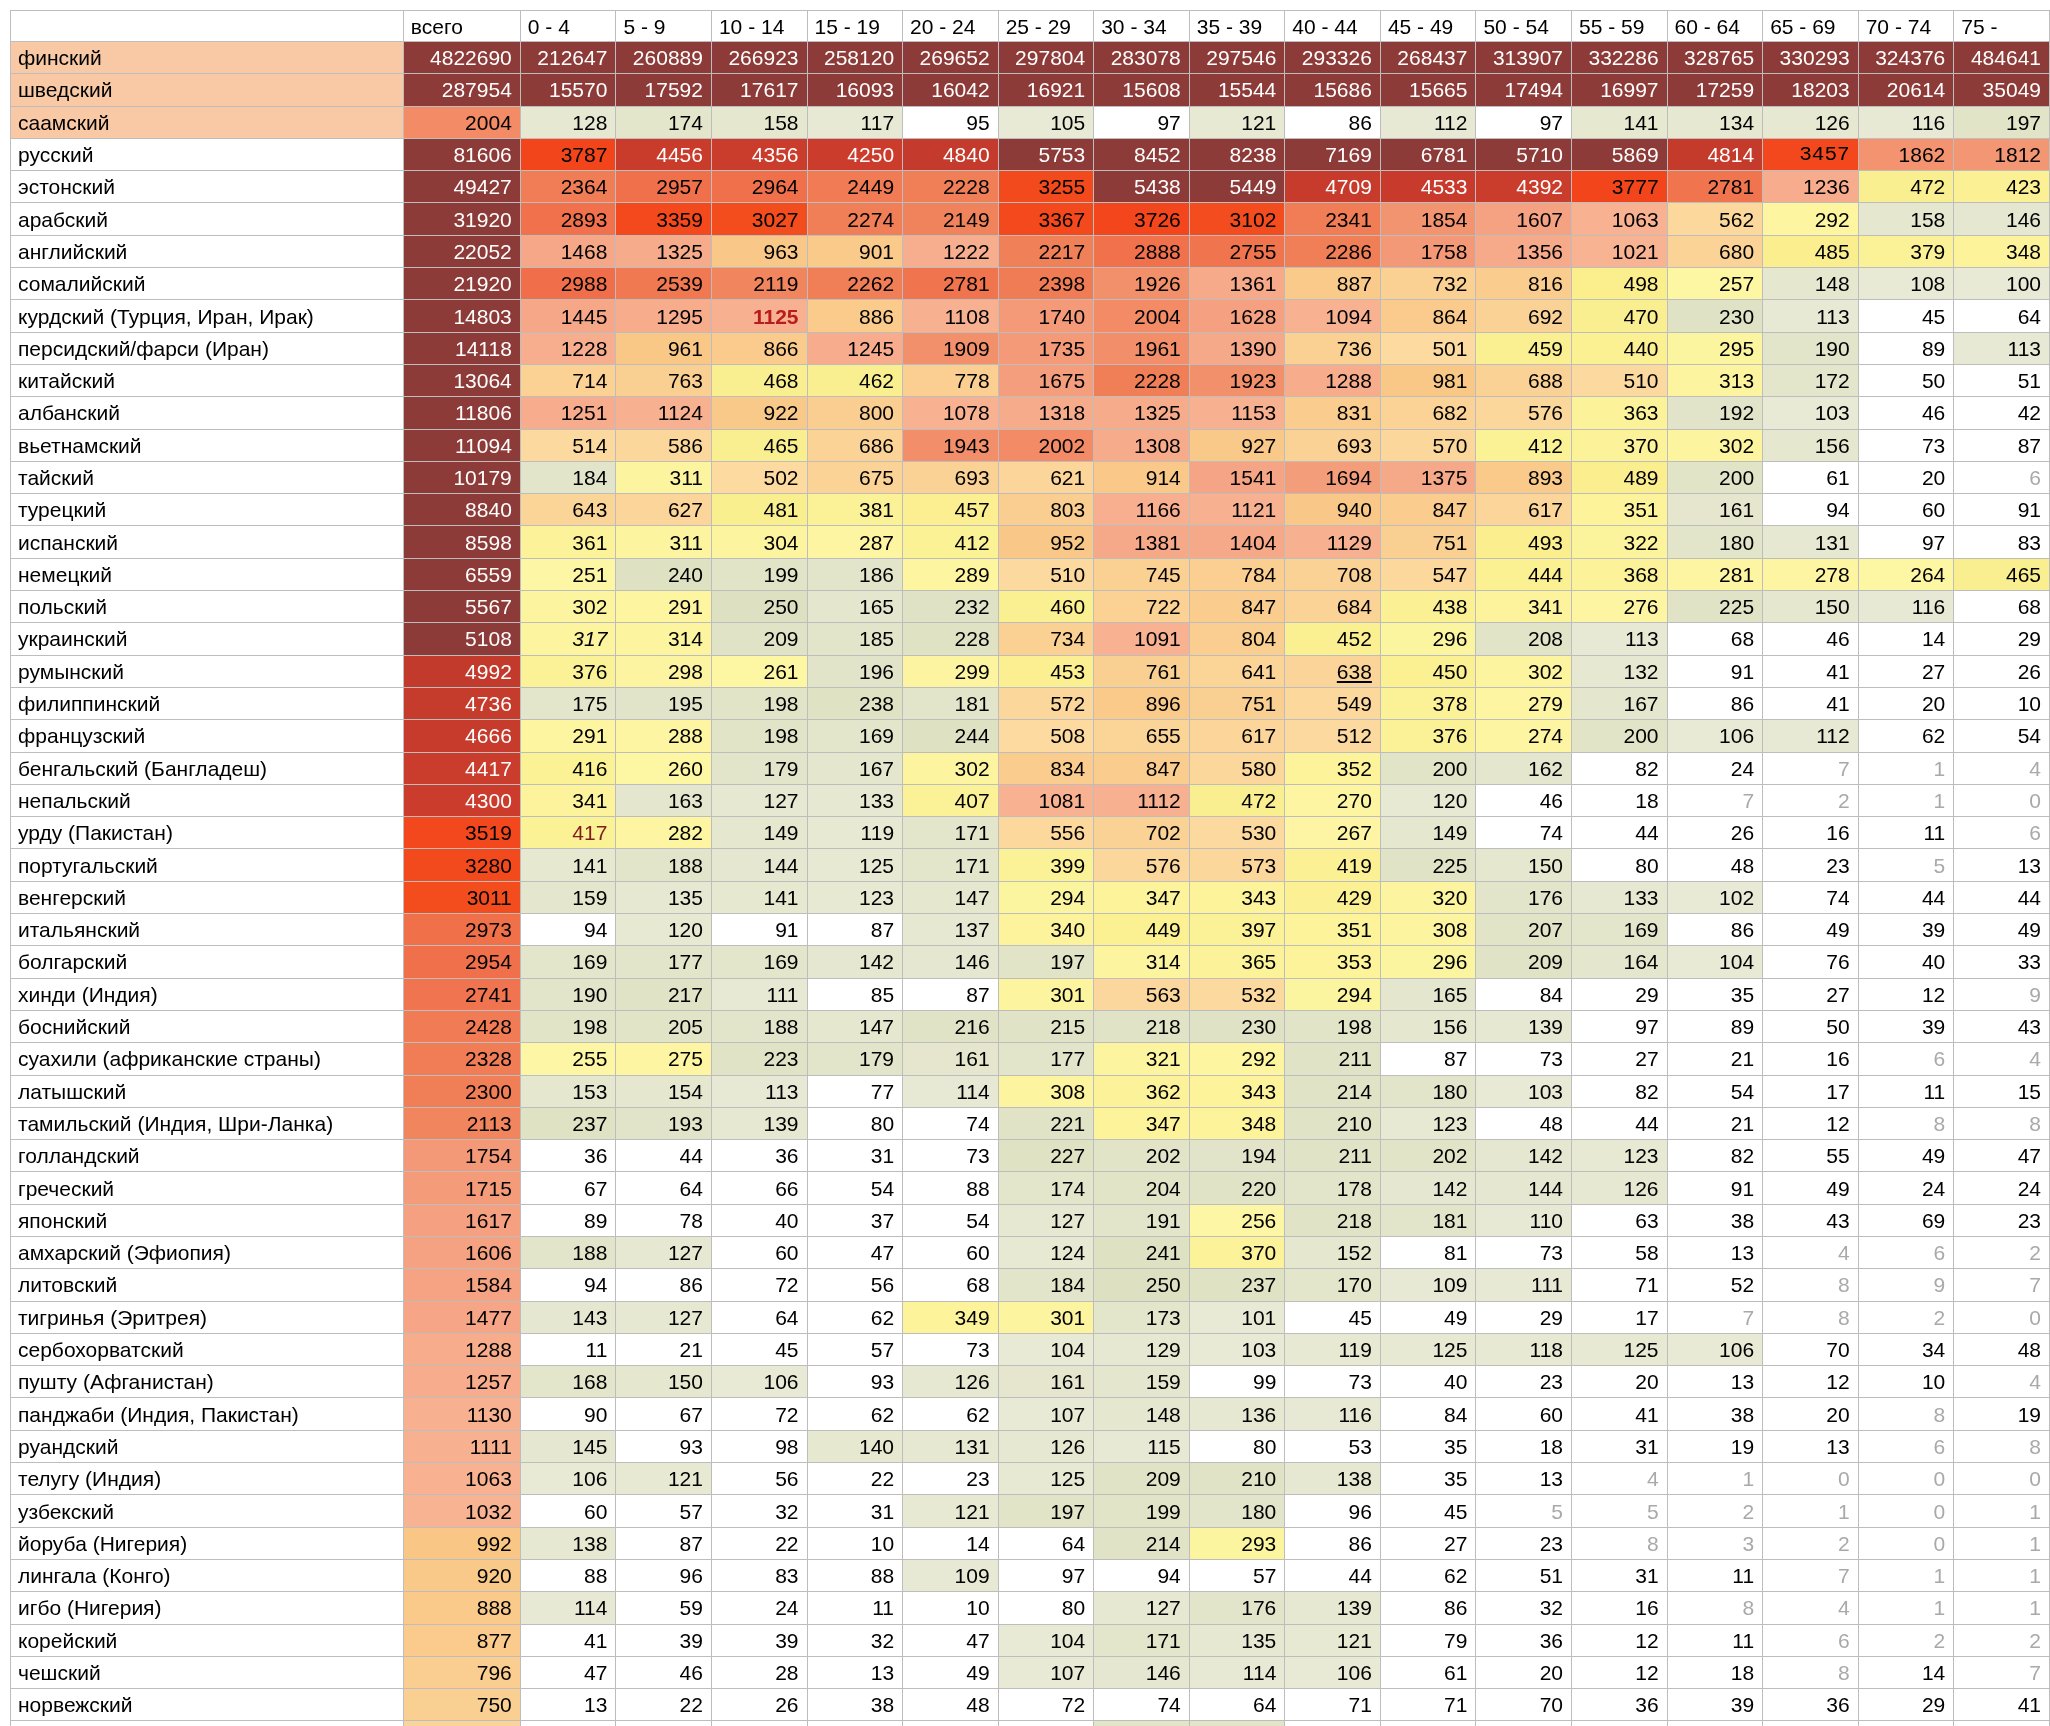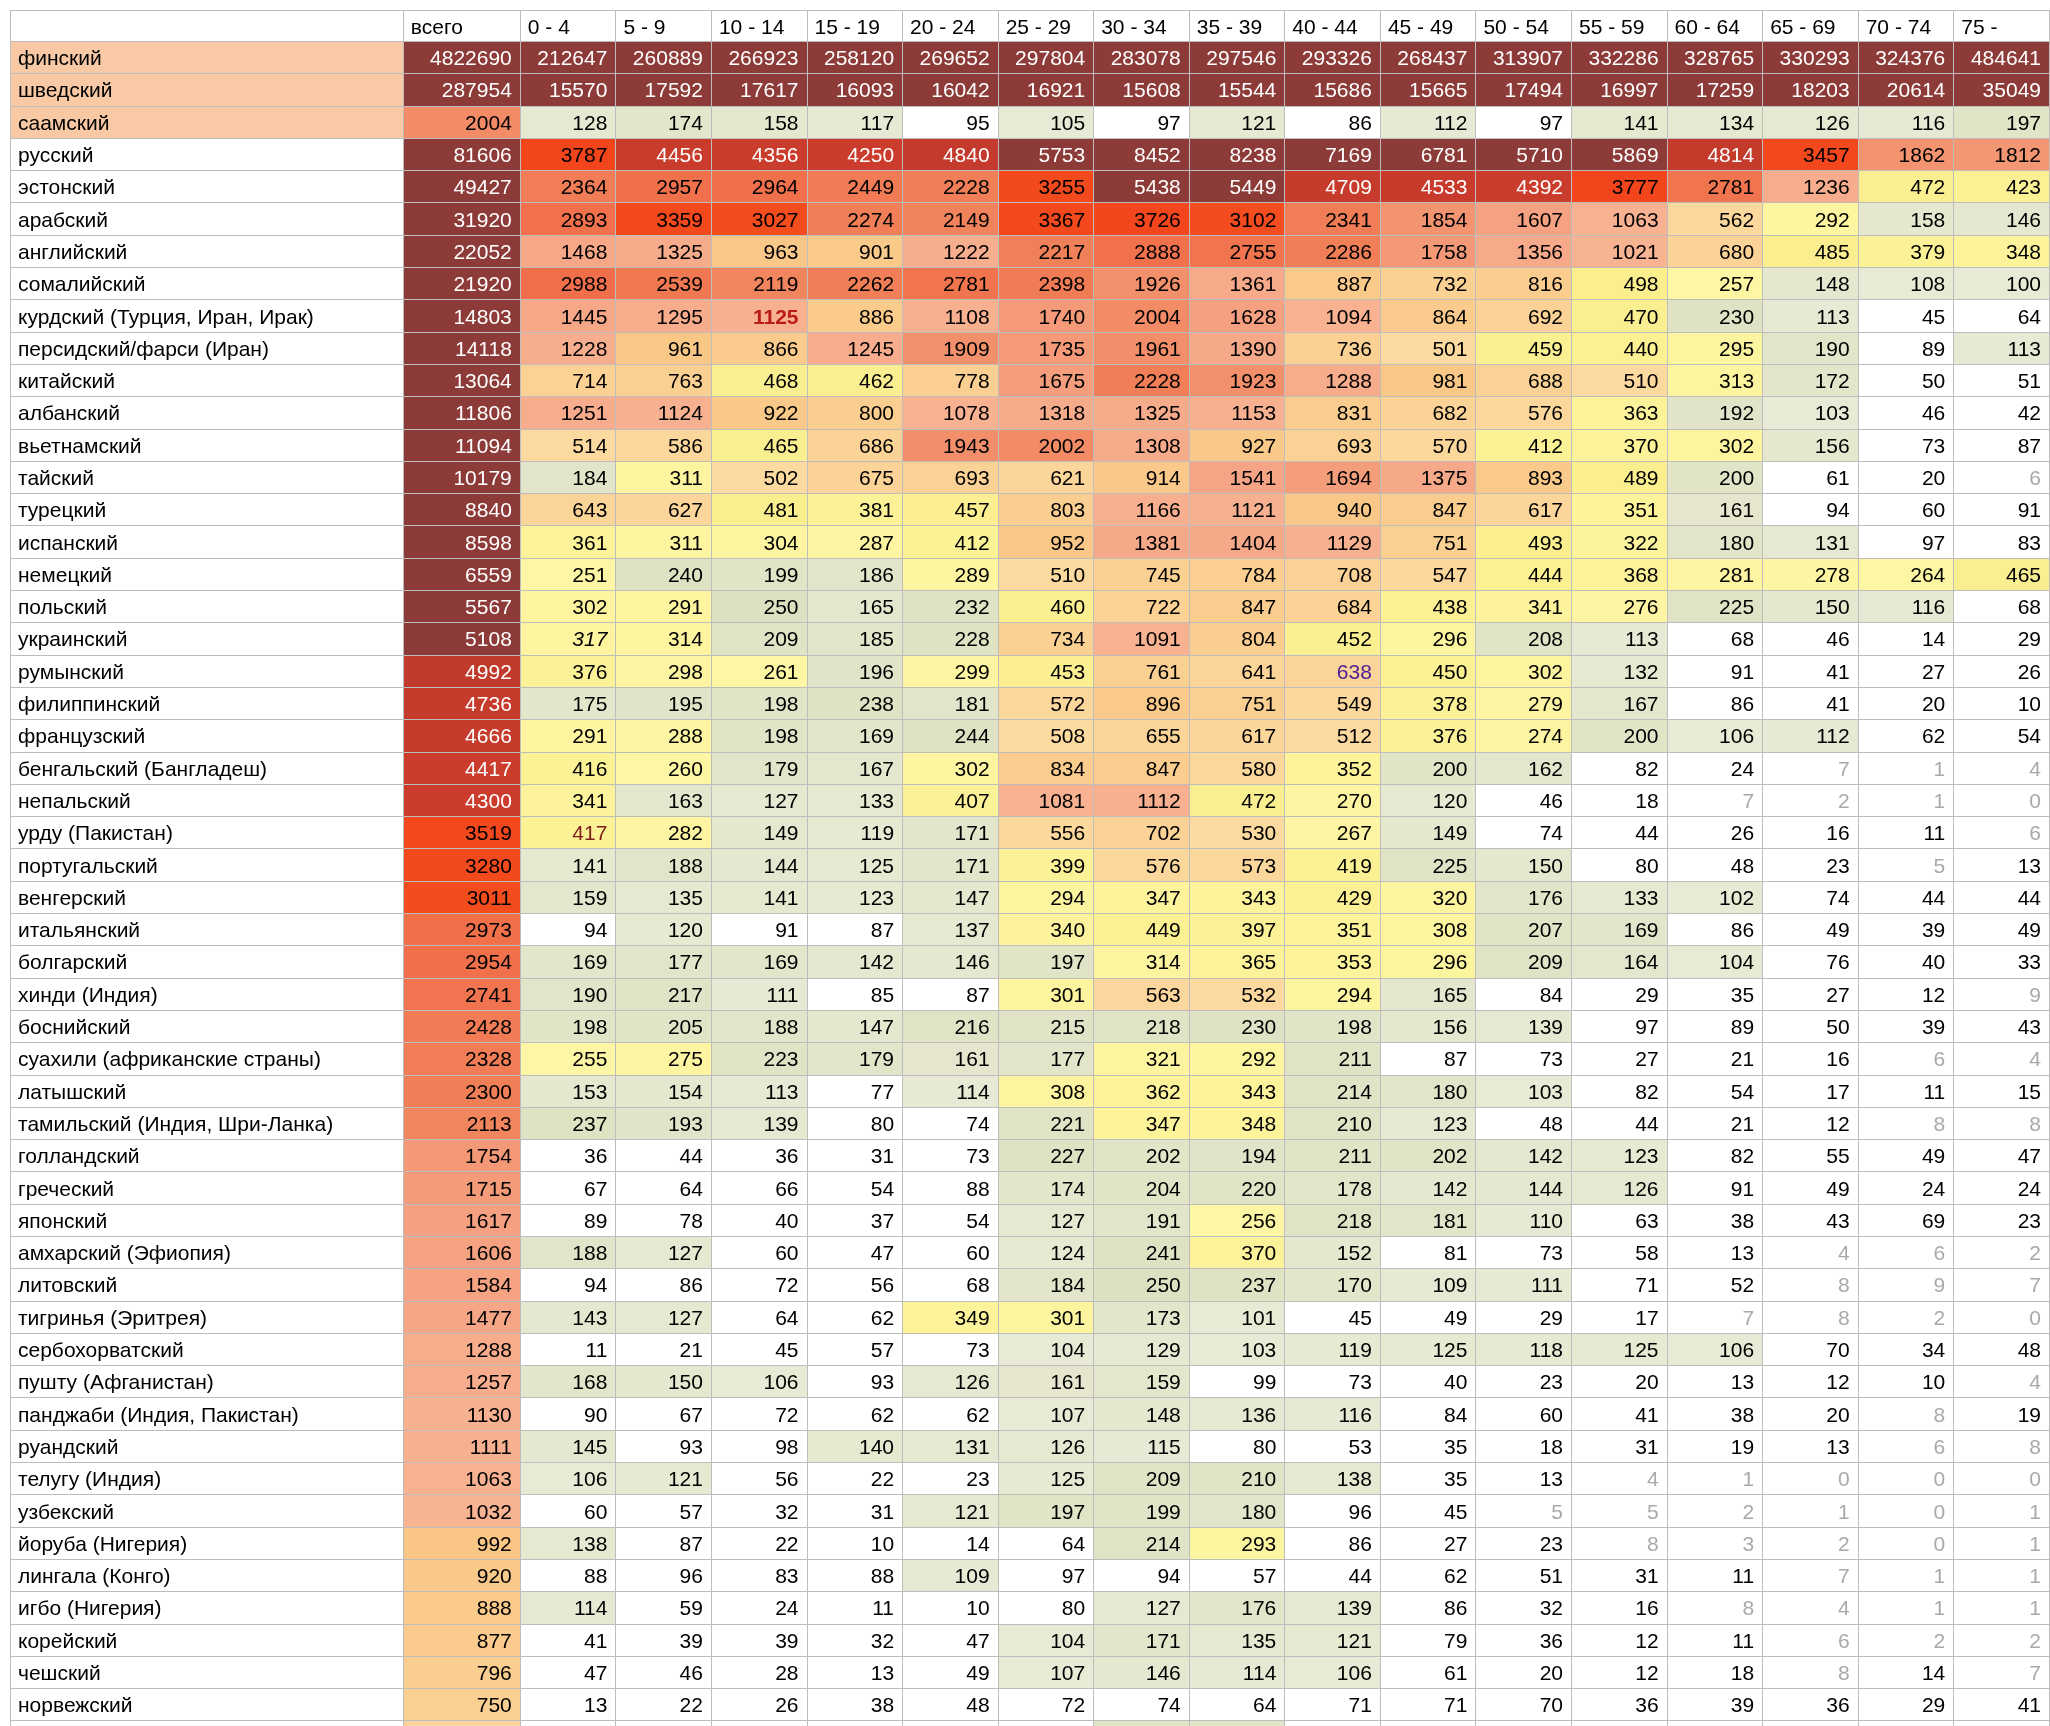--- a/index.html
+++ b/index.html
@@ -143,21 +143,21 @@
           <td class="num" style="background-color: rgb(204, 60, 44); color: rgb(255, 255, 255);">4250</td>
           <td class="num" style="background-color: rgb(196, 58, 44); color: rgb(255, 255, 255);">4840</td>
           <td class="num" style="background-color: rgb(141, 59, 56); color: rgb(255, 255, 255);">5753</td>
           <td class="num" style="background-color: rgb(141, 59, 56); color: rgb(255, 255, 255);">8452</td>
           <td class="num" style="background-color: rgb(141, 59, 56); color: rgb(255, 255, 255);">8238</td>
           <td class="num" style="background-color: rgb(141, 59, 56); color: rgb(255, 255, 255);">7169</td>
           <td class="num" style="background-color: rgb(141, 59, 56); color: rgb(255, 255, 255);">6781</td>
           <td class="num" style="background-color: rgb(141, 59, 56); color: rgb(255, 255, 255);">5710</td>
           <td class="num" style="background-color: rgb(141, 59, 56); color: rgb(255, 255, 255);">5869</td>
           <td class="num" style="background-color: rgb(196, 59, 44); color: rgb(255, 255, 255);">4814</td>
-          <td class="num" style="background-color: rgb(243, 72, 29); color: rgb(0, 0, 0);">3457</td>
+          <td class="num" style="background-color: rgb(243, 72, 29); color: rgb(0, 0, 0); font-family: Liberation Mono, monospace;">3457</td>
           <td class="num" style="background-color: rgb(243, 147, 112); color: rgb(0, 0, 0);">1862</td>
           <td class="num" style="background-color: rgb(243, 150, 115); color: rgb(0, 0, 0);">1812</td>
         </tr>
         <tr>
           <td class="label">эстонский</td>
           <td class="num" style="background-color: rgb(141, 59, 56); color: rgb(255, 255, 255);">49427</td>
           <td class="num" style="background-color: rgb(240, 125, 85); color: rgb(0, 0, 0);">2364</td>
           <td class="num" style="background-color: rgb(240, 112, 75); color: rgb(0, 0, 0);">2957</td>
           <td class="num" style="background-color: rgb(240, 112, 75); color: rgb(0, 0, 0);">2964</td>
           <td class="num" style="background-color: rgb(240, 123, 84); color: rgb(0, 0, 0);">2449</td>
@@ -458,21 +458,21 @@
           <td class="label">румынский</td>
           <td class="num" style="background-color: rgb(194, 58, 44); color: rgb(255, 255, 255);">4992</td>
           <td class="num" style="background-color: rgb(251, 242, 152); color: rgb(0, 0, 0);">376</td>
           <td class="num" style="background-color: rgb(252, 244, 160); color: rgb(0, 0, 0);">298</td>
           <td class="num" style="background-color: rgb(253, 246, 163); color: rgb(0, 0, 0);">261</td>
           <td class="num" style="background-color: rgb(226, 228, 201); color: rgb(0, 0, 0);">196</td>
           <td class="num" style="background-color: rgb(252, 244, 160); color: rgb(0, 0, 0);">299</td>
           <td class="num" style="background-color: rgb(251, 239, 145); color: rgb(0, 0, 0);">453</td>
           <td class="num" style="background-color: rgb(250, 208, 146); color: rgb(0, 0, 0);">761</td>
           <td class="num" style="background-color: rgb(251, 212, 152); color: rgb(0, 0, 0);">641</td>
-          <td class="num" style="background-color: rgb(251, 212, 153); color: #4c1d95;">638</td>
+          <td class="num" style="background-color: rgb(251, 212, 153); color: #000000; text-decoration: underline;">638</td>
           <td class="num" style="background-color: rgb(251, 240, 146); color: rgb(0, 0, 0);">450</td>
           <td class="num" style="background-color: rgb(252, 244, 159); color: rgb(0, 0, 0);">302</td>
           <td class="num" style="background-color: rgb(231, 232, 210); color: rgb(0, 0, 0);">132</td>
           <td class="num" style="background-color: rgb(255, 255, 255); color: rgb(0, 0, 0);">91</td>
           <td class="num" style="background-color: rgb(255, 255, 255); color: rgb(0, 0, 0);">41</td>
           <td class="num" style="background-color: rgb(255, 255, 255); color: rgb(0, 0, 0);">27</td>
           <td class="num" style="background-color: rgb(255, 255, 255); color: rgb(0, 0, 0);">26</td>
         </tr>
         <tr>
           <td class="label">филиппинский</td>

